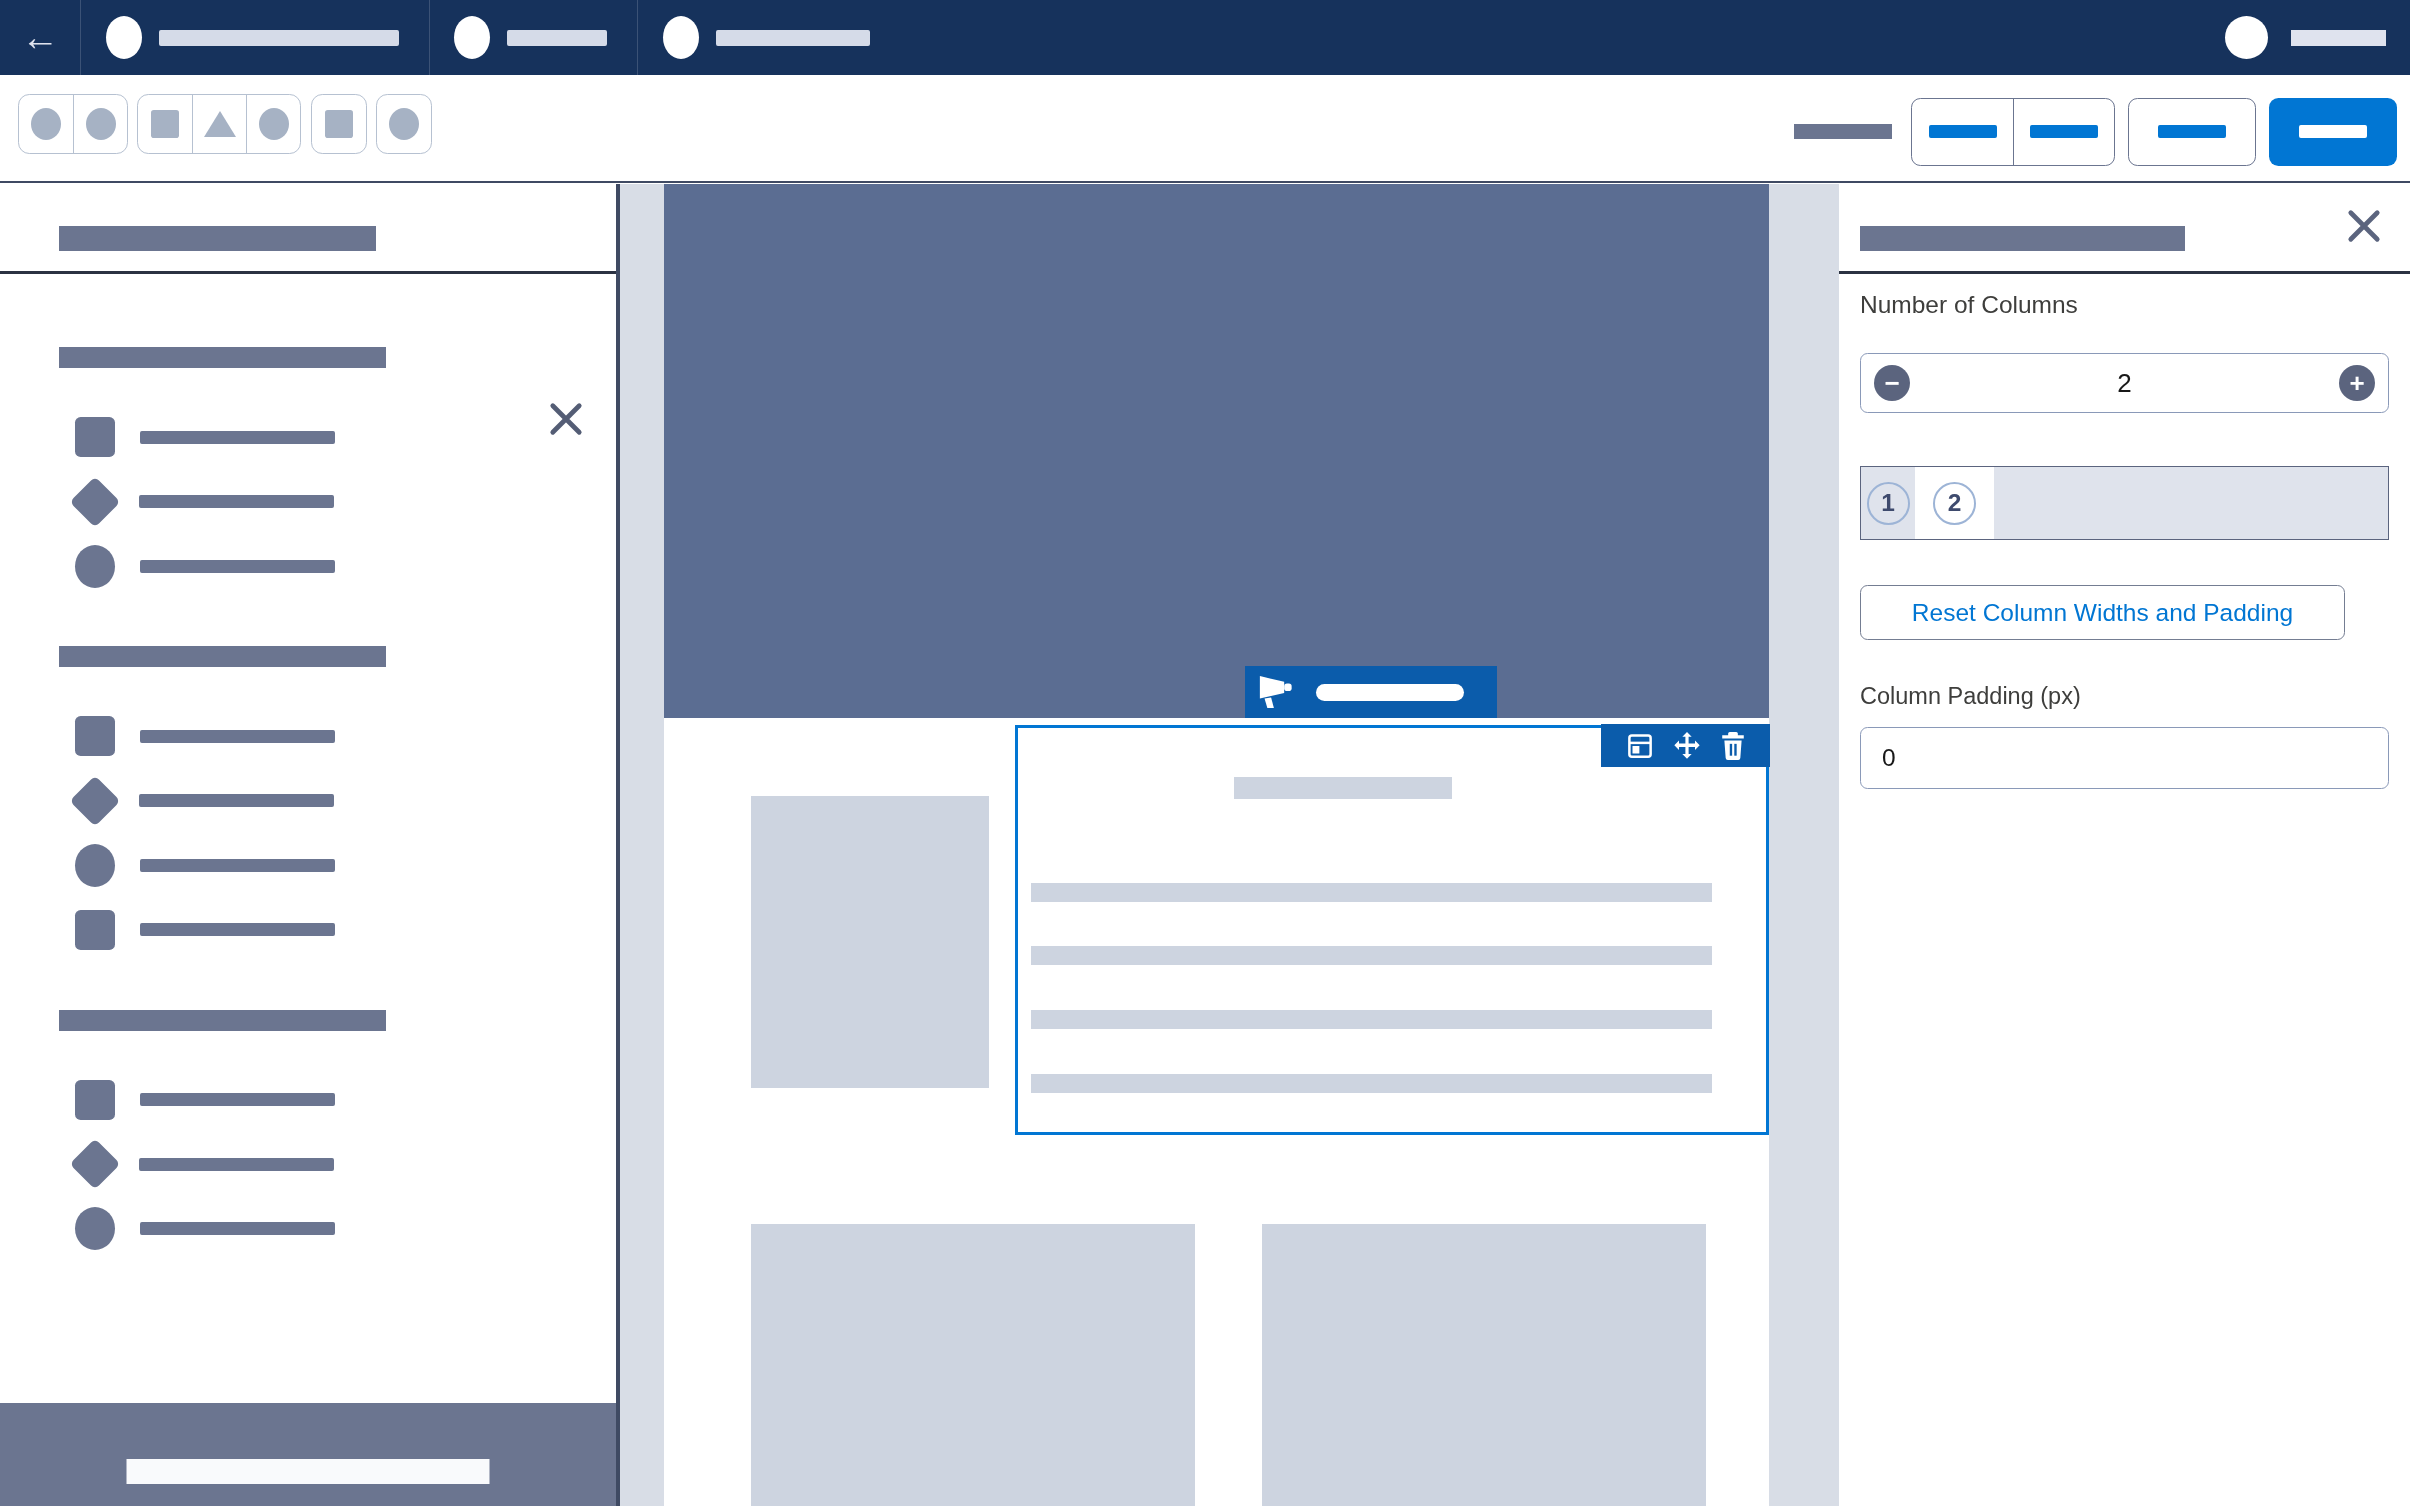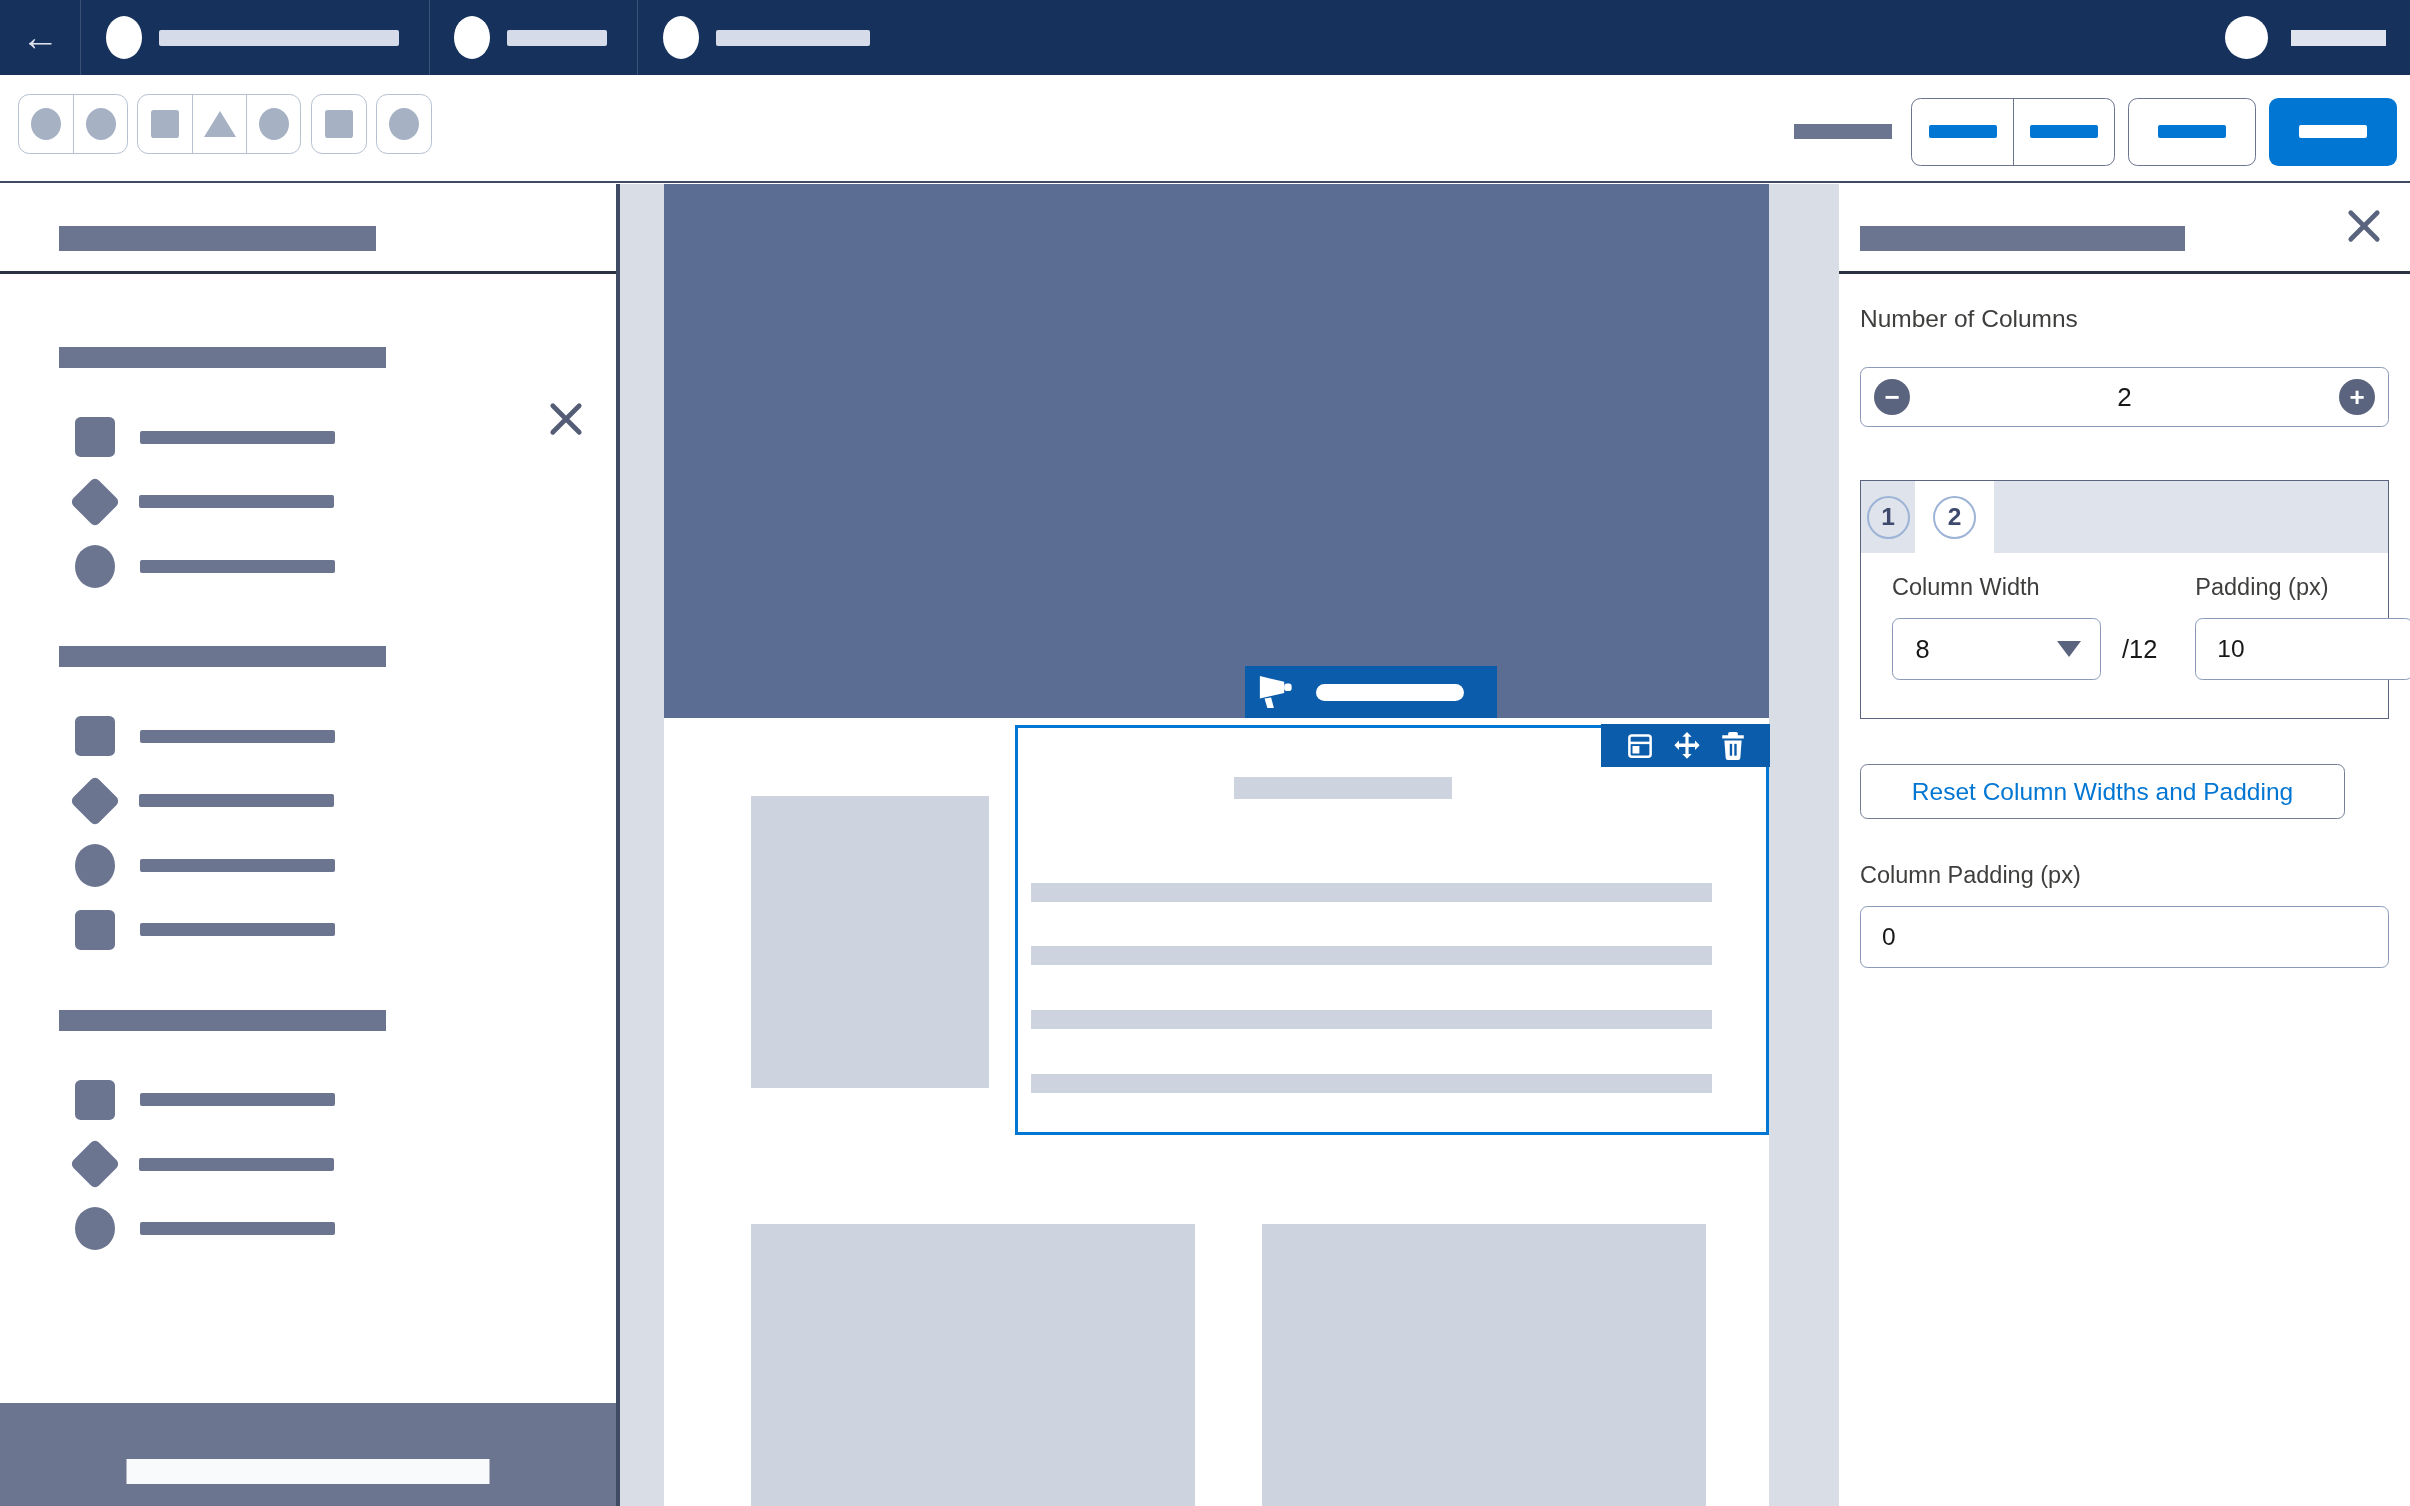--- a/index.html
+++ b/index.html
@@ -303,53 +303,37 @@
   <aside class="right-panel">
     <div class="rp-title-bar"></div>
     <div class="close-x" style="left:508px; top:25.4px;">
       <svg width="34" height="34" viewBox="0 0 36 36">
           <path d="M4 4 L32 32 M32 4 L4 32" stroke="#5b647e" stroke-width="5" stroke-linecap="round"></path>
         </svg>
     </div>
     <div class="rp-divider"></div>
 
     <div class="rp-body">
-      <div class="field-label" style="margin-top:34px;">Number of Columns</div>
+      <div class="field-label" style="margin-top:20px;">Number of Columns</div>
 
       <div class="stepper">
         <div class="step-circle step-minus">−</div>
         <div class="stepper-value">2</div>
         <div class="step-circle step-plus">+</div>
       </div>
 
       <div class="tabs-card">
         <div class="tab-strip">
           <div class="tab tab-1" id="tab-1">
             <div class="tab-circle">1</div>
           </div>
           <div class="tab tab-2 active" id="tab-2">
             <div class="tab-circle">2</div>
           </div>
         </div>
-        <div class="card-body">
-          <div class="cw-group">
-            <div class="field-label" style="font-size:23.5px;">Column Width</div>
-            <div class="cw-row">
-              <div class="dropdown">
-                <span class="dropdown-value">8</span>
-                <span class="caret"></span>
-              </div>
-              <span class="slash-total">/12</span>
-            </div>
-          </div>
-          <div class="pad-group">
-            <div class="field-label" style="font-size:23.5px;">Padding (px)</div>
-            <input class="text-input pad-input" readonly="" value="10" style="">
-          </div>
-        </div>
       </div>
 
       <button class="reset-btn">Reset Column Widths and Padding</button>
 
       <label class="field-label spacing-label" style="font-size:23.5px;">Column Padding (px)</label>
       <input class="text-input spacing-input" readonly="" value="0" style="">
     </div>
   </aside>
 
 </div>

